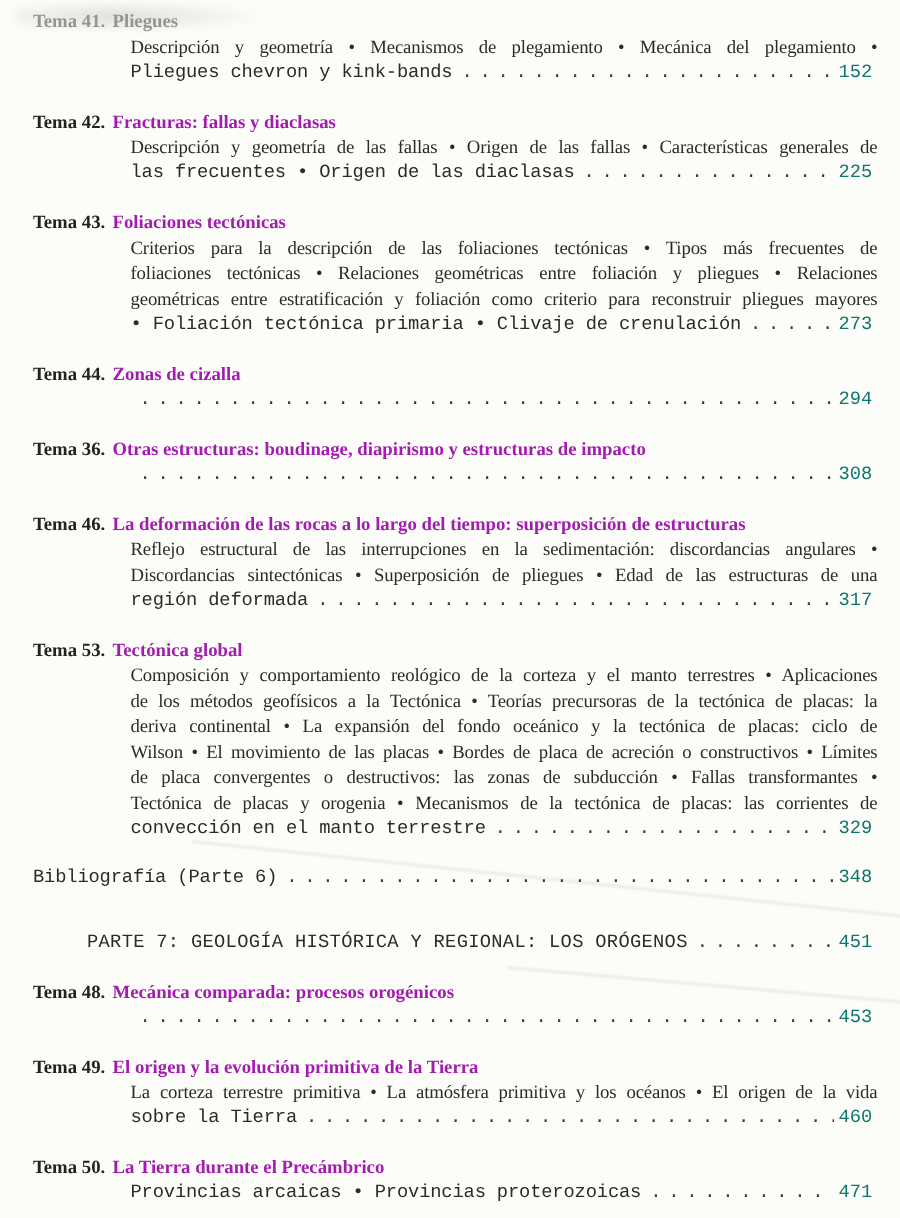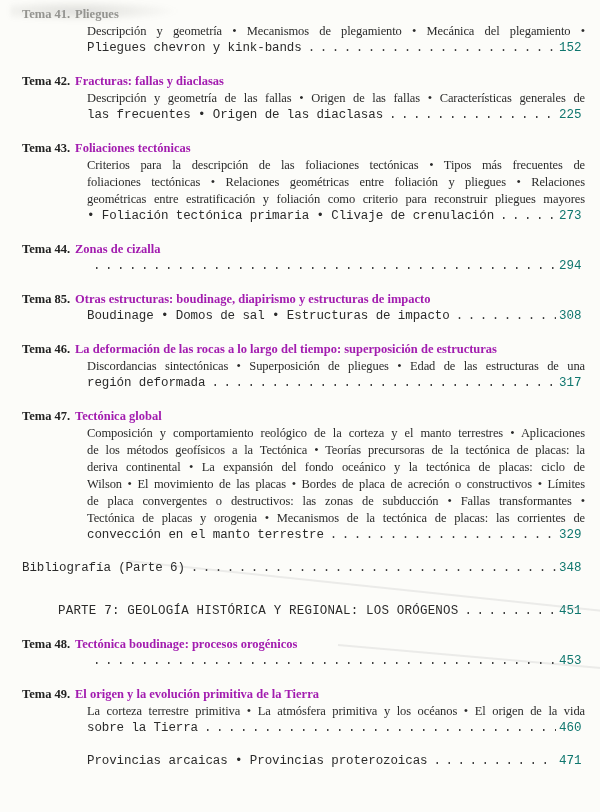--- a/index.html
+++ b/index.html
@@ -140,50 +140,50 @@
     <div class="body">
       <div class="lastline">
         <span class="leader"></span>
         <span class="page-num">294</span>
       </div>
     </div>
   </div>
 
   <div class="entry kind-tema">
     <div class="title-row">
-      <span class="label">Tema 85.</span>
+      <span class="label">Tema 36.</span>
       <span class="title">Otras estructuras: boudinage, diapirismo y estructuras de impacto</span>
     </div>
     <div class="body">
       <div class="lastline">
-        <span class="ltext">Boudinage • Domos de sal • Estructuras de impacto</span>
         <span class="leader"></span>
         <span class="page-num">308</span>
       </div>
     </div>
   </div>
 
   <div class="entry kind-tema">
     <div class="title-row">
       <span class="label">Tema 46.</span>
       <span class="title">La deformación de las rocas a lo largo del tiempo: superposición de estructuras</span>
     </div>
     <div class="body">
+      <div class="jline">Reflejo estructural de las interrupciones en la sedimentación: discordancias angulares •</div>
           <div class="jline">Discordancias sintectónicas • Superposición de pliegues • Edad de las estructuras de una</div>
           <div class="lastline">
         <span class="ltext">región deformada</span>
         <span class="leader"></span>
         <span class="page-num">317</span>
       </div>
     </div>
   </div>
 
   <div class="entry kind-tema">
     <div class="title-row">
-      <span class="label">Tema 47.</span>
+      <span class="label">Tema 53.</span>
       <span class="title">Tectónica global</span>
     </div>
     <div class="body">
       <div class="jline">Composición y comportamiento reológico de la corteza y el manto terrestres • Aplicaciones</div>
           <div class="jline">de los métodos geofísicos a la Tectónica • Teorías precursoras de la tectónica de placas: la</div>
           <div class="jline">deriva continental • La expansión del fondo oceánico y la tectónica de placas: ciclo de</div>
           <div class="jline">Wilson • El movimiento de las placas • Bordes de placa de acreción o constructivos • Límites</div>
           <div class="jline">de placa convergentes o destructivos: las zonas de subducción • Fallas transformantes •</div>
           <div class="jline">Tectónica de placas y orogenia • Mecanismos de la tectónica de placas: las corrientes de</div>
           <div class="lastline">
@@ -206,21 +206,21 @@
     <div class="lastline">
       <span class="ltext">PARTE 7: GEOLOGÍA HISTÓRICA Y REGIONAL: LOS ORÓGENOS</span>
       <span class="leader"></span>
       <span class="page-num">451</span>
     </div>
   </div>
 
   <div class="entry kind-tema">
     <div class="title-row">
       <span class="label">Tema 48.</span>
-      <span class="title">Tectónica boudinage: procesos orogénicos</span>
+      <span class="title">Mecánica comparada: procesos orogénicos</span>
     </div>
     <div class="body">
       <div class="lastline">
         <span class="leader"></span>
         <span class="page-num">453</span>
       </div>
     </div>
   </div>
 
   <div class="entry kind-tema">
@@ -232,20 +232,24 @@
       <div class="jline">La corteza terrestre primitiva • La atmósfera primitiva y los océanos • El origen de la vida</div>
           <div class="lastline">
         <span class="ltext">sobre la Tierra</span>
         <span class="leader"></span>
         <span class="page-num">460</span>
       </div>
     </div>
   </div>
 
   <div class="entry kind-tema">
+    <div class="title-row">
+      <span class="label">Tema 50.</span>
+      <span class="title">La Tierra durante el Precámbrico</span>
+    </div>
     <div class="body">
       <div class="lastline">
         <span class="ltext">Provincias arcaicas • Provincias proterozoicas</span>
         <span class="leader"></span>
         <span class="page-num">471</span>
       </div>
     </div>
   </div>
 </div>
 </div>

